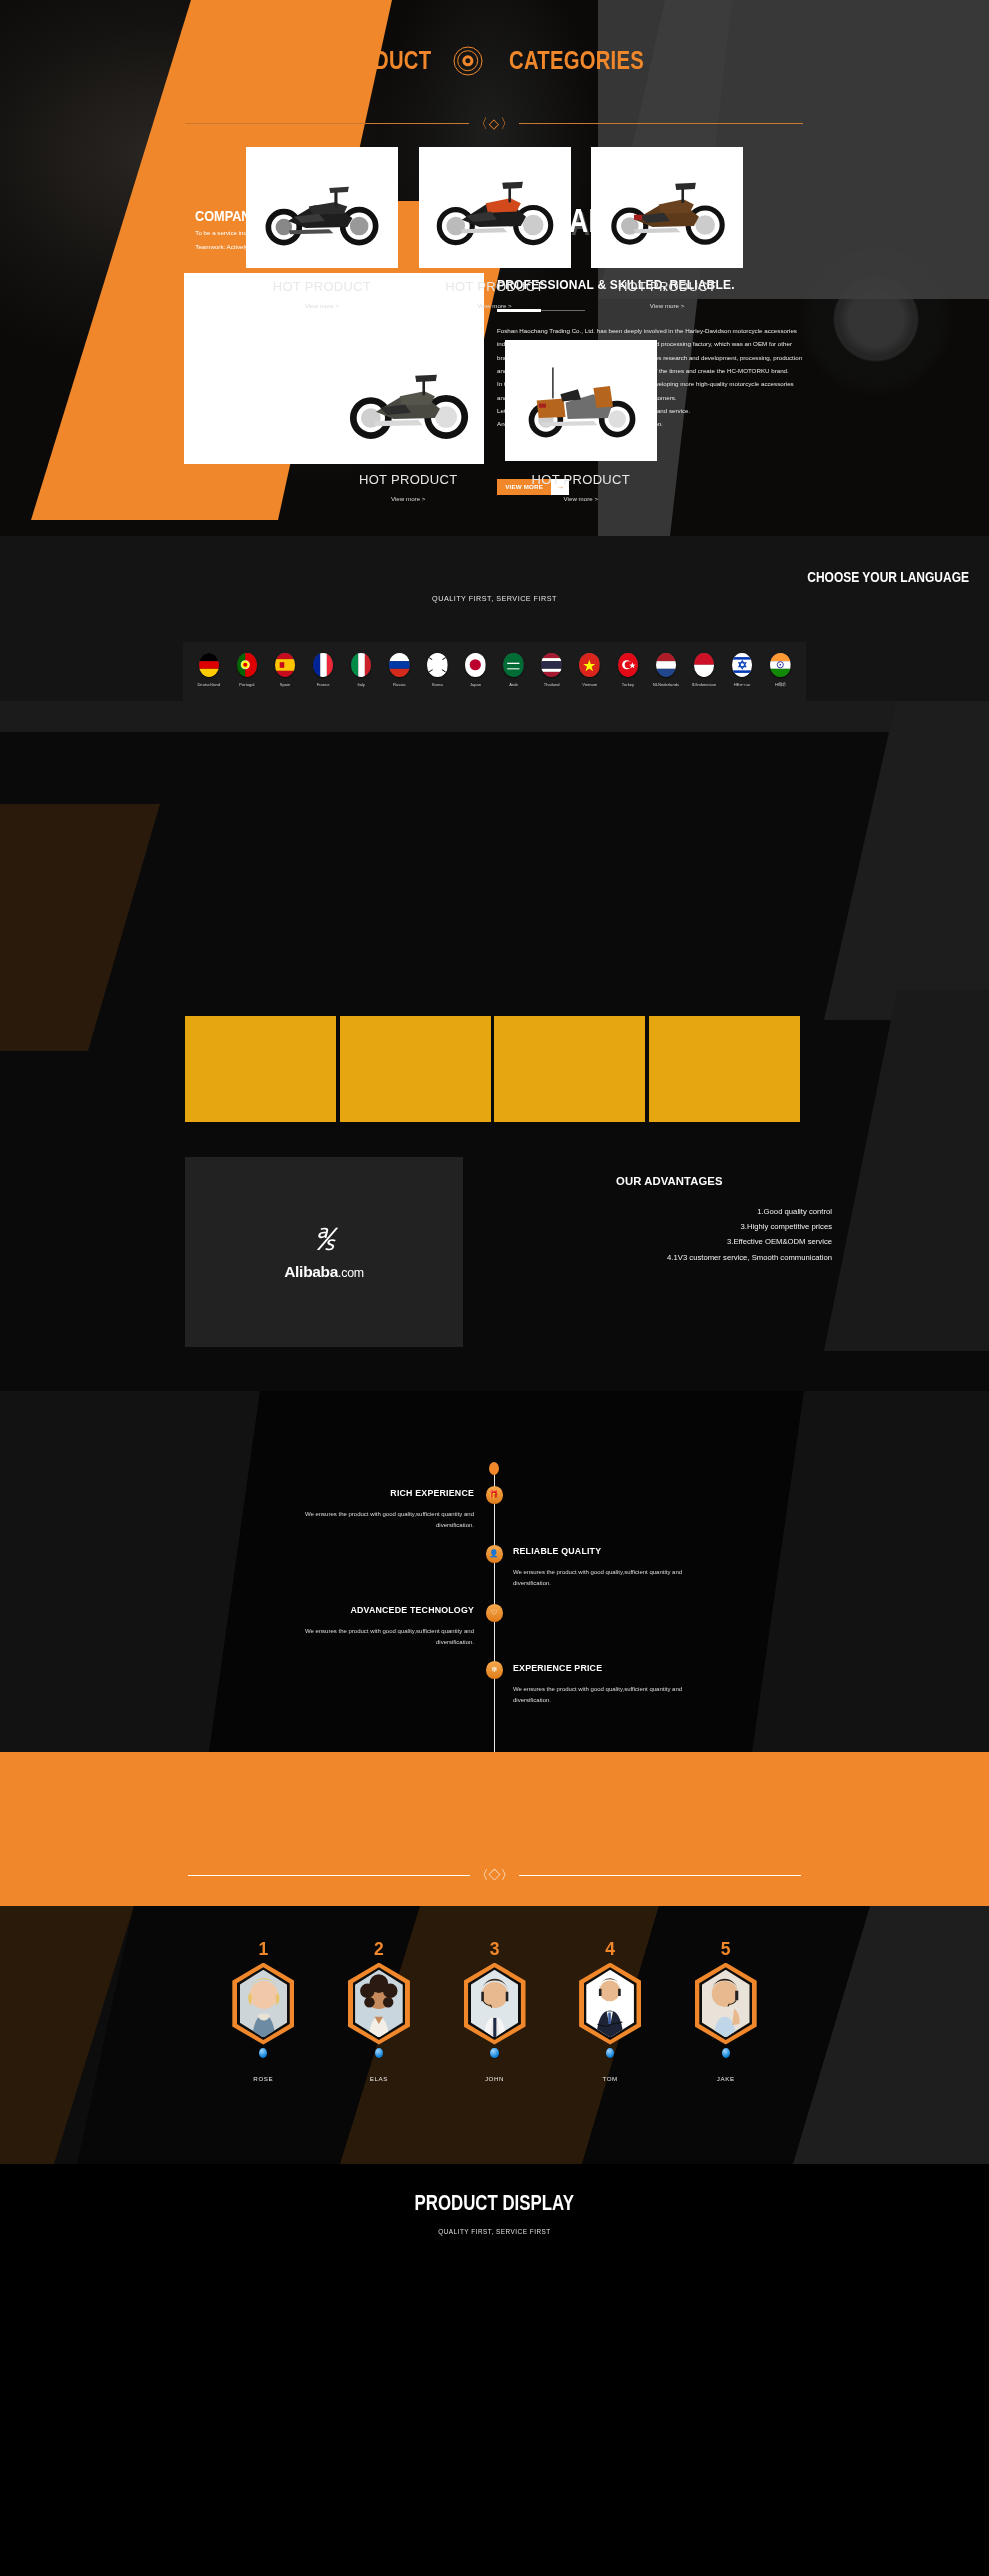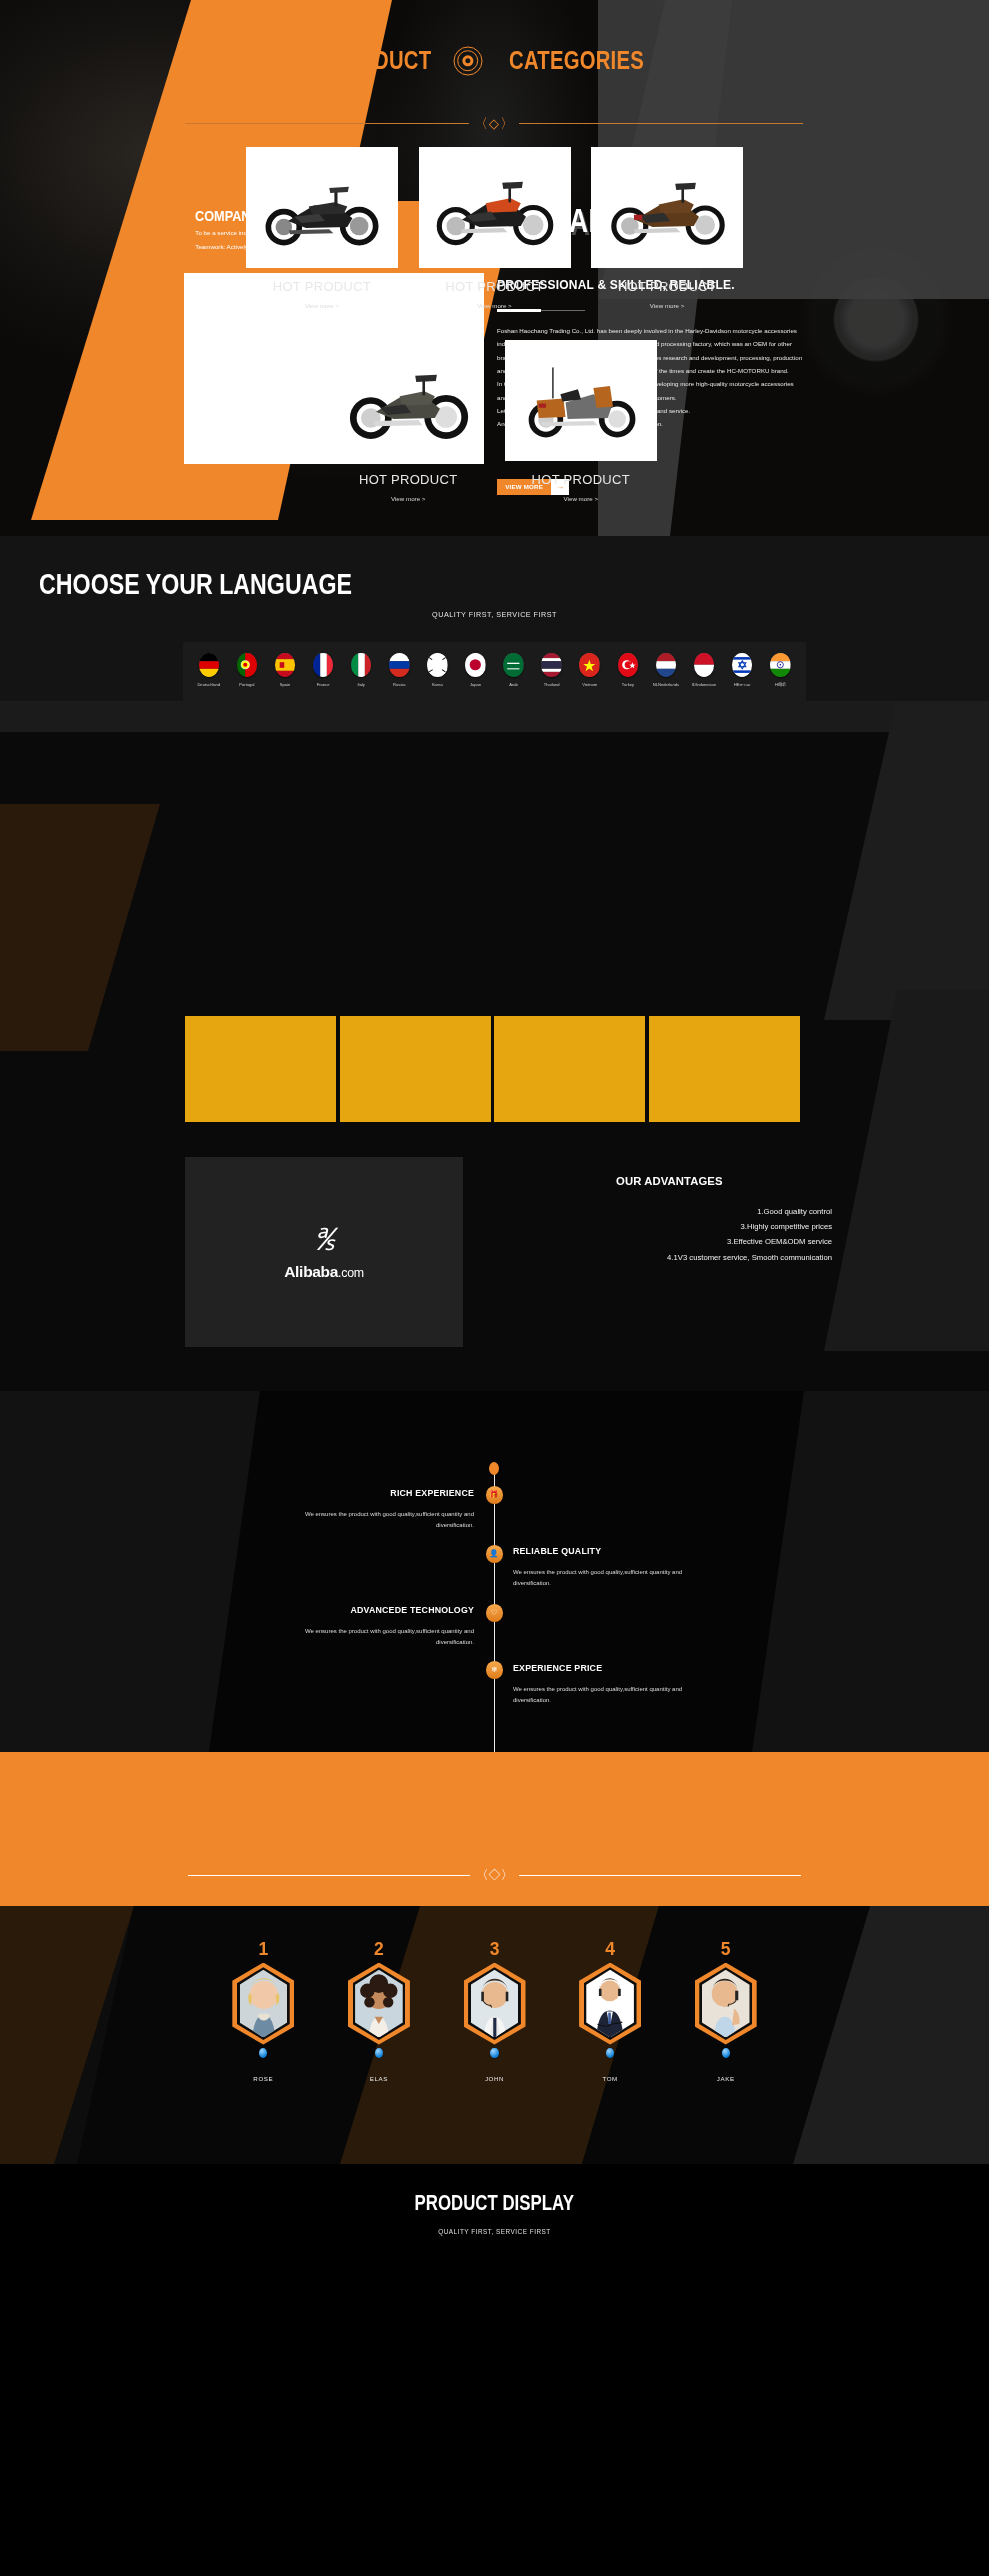--- a/index.html
+++ b/index.html
@@ -90,22 +90,23 @@
   }
   .prod-img svg { width: 129px; height: 88px; }
   .prod-label { text-align: center; font-size: 13px; color: #e8e8e8; margin-top: 11.3px; letter-spacing: 0.3px; }
   .prod-more { text-align: center; font-size: 6.2px; color: #dcdcdc; margin-top: 8.2px; }
 
   
   #lang {
     position: absolute; left: 0; top: 536px; width: 989px; height: 165px; background: #141414;
   }
   #lang h2 {
-    text-align: left; padding-top: 32px; font-size: 29px; font-weight: 900; color: #fff;
+    text-align: right; padding-top: 32px; font-size: 15px; font-weight: 900; color: #fff;
     font-family: "Liberation Sans Narrow","Liberation Sans",sans-serif;
+    padding-left: 31px;
   }
   #lang h2 span { display:inline-block; transform: scaleX(.8); }
   #lang .sub { text-align: center; margin-top: 9.3px; font-size: 7.2px; color: #e6e6e6; letter-spacing: 0.5px; }
   .flag-panel {
     position: absolute; left: 183px; top: 106px; width: 623px; height: 62px; background: #1b1b1b;
     display: flex; align-items: flex-start; justify-content: center; gap: 3.1px; padding-top: 11.3px;
   }
   .flag-item { width: 35px; display: flex; flex-direction: column; align-items: center; }
   .flag-ball {
     width: 20.6px; height: 24px; border-radius: 50%;

